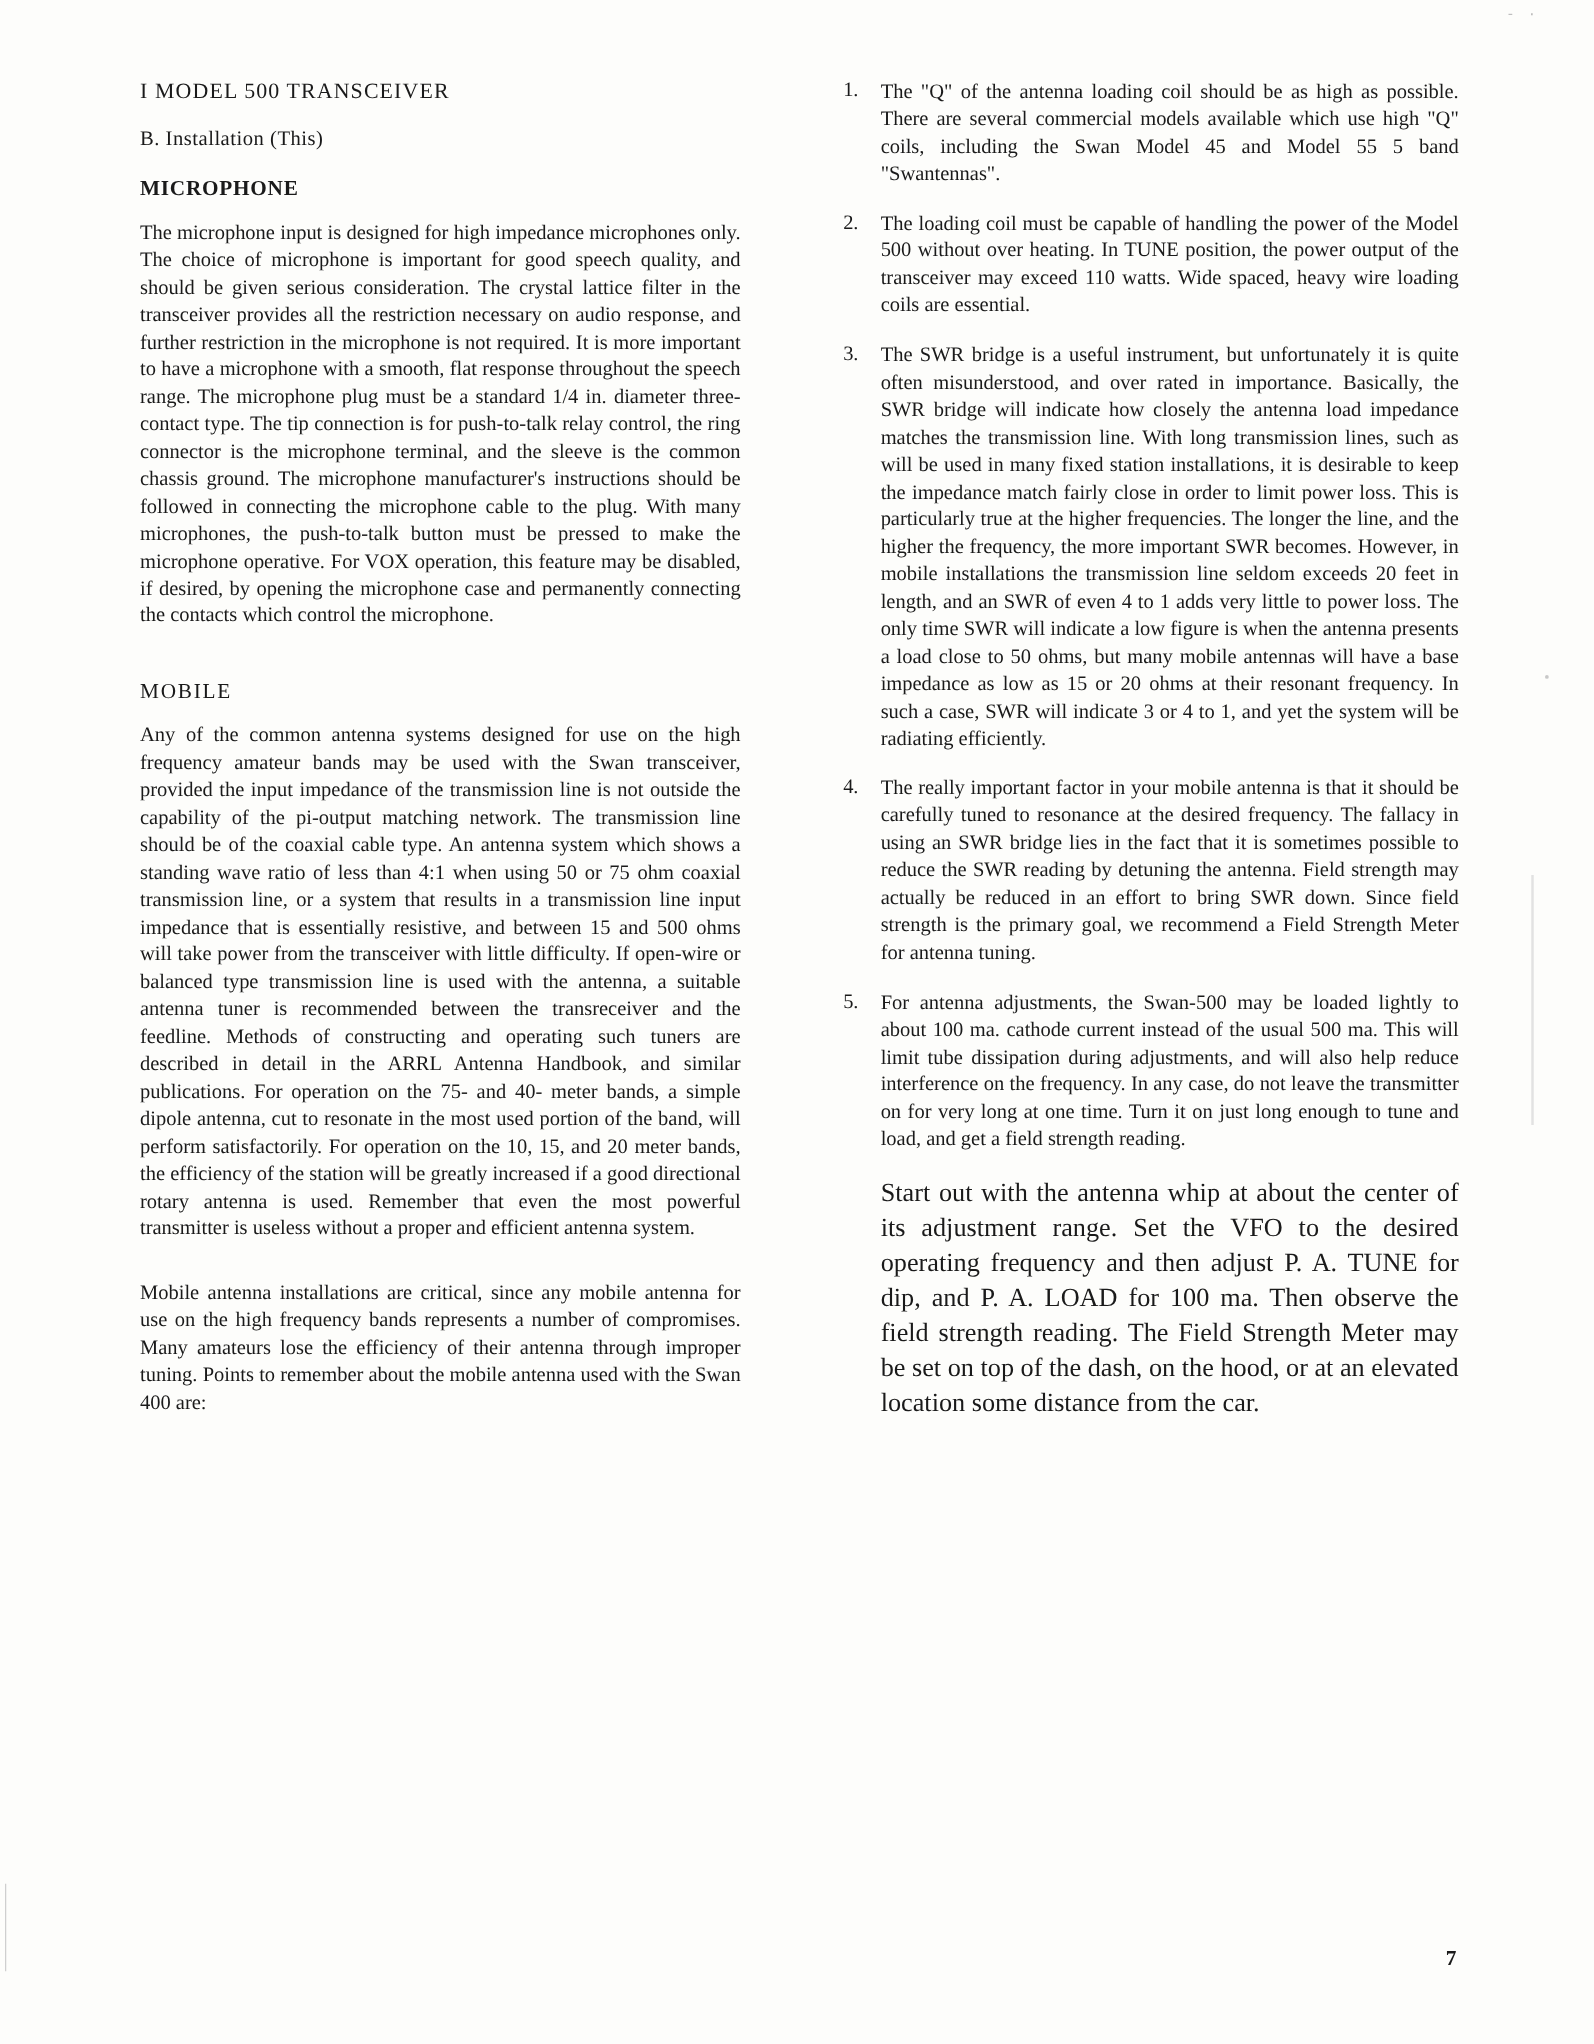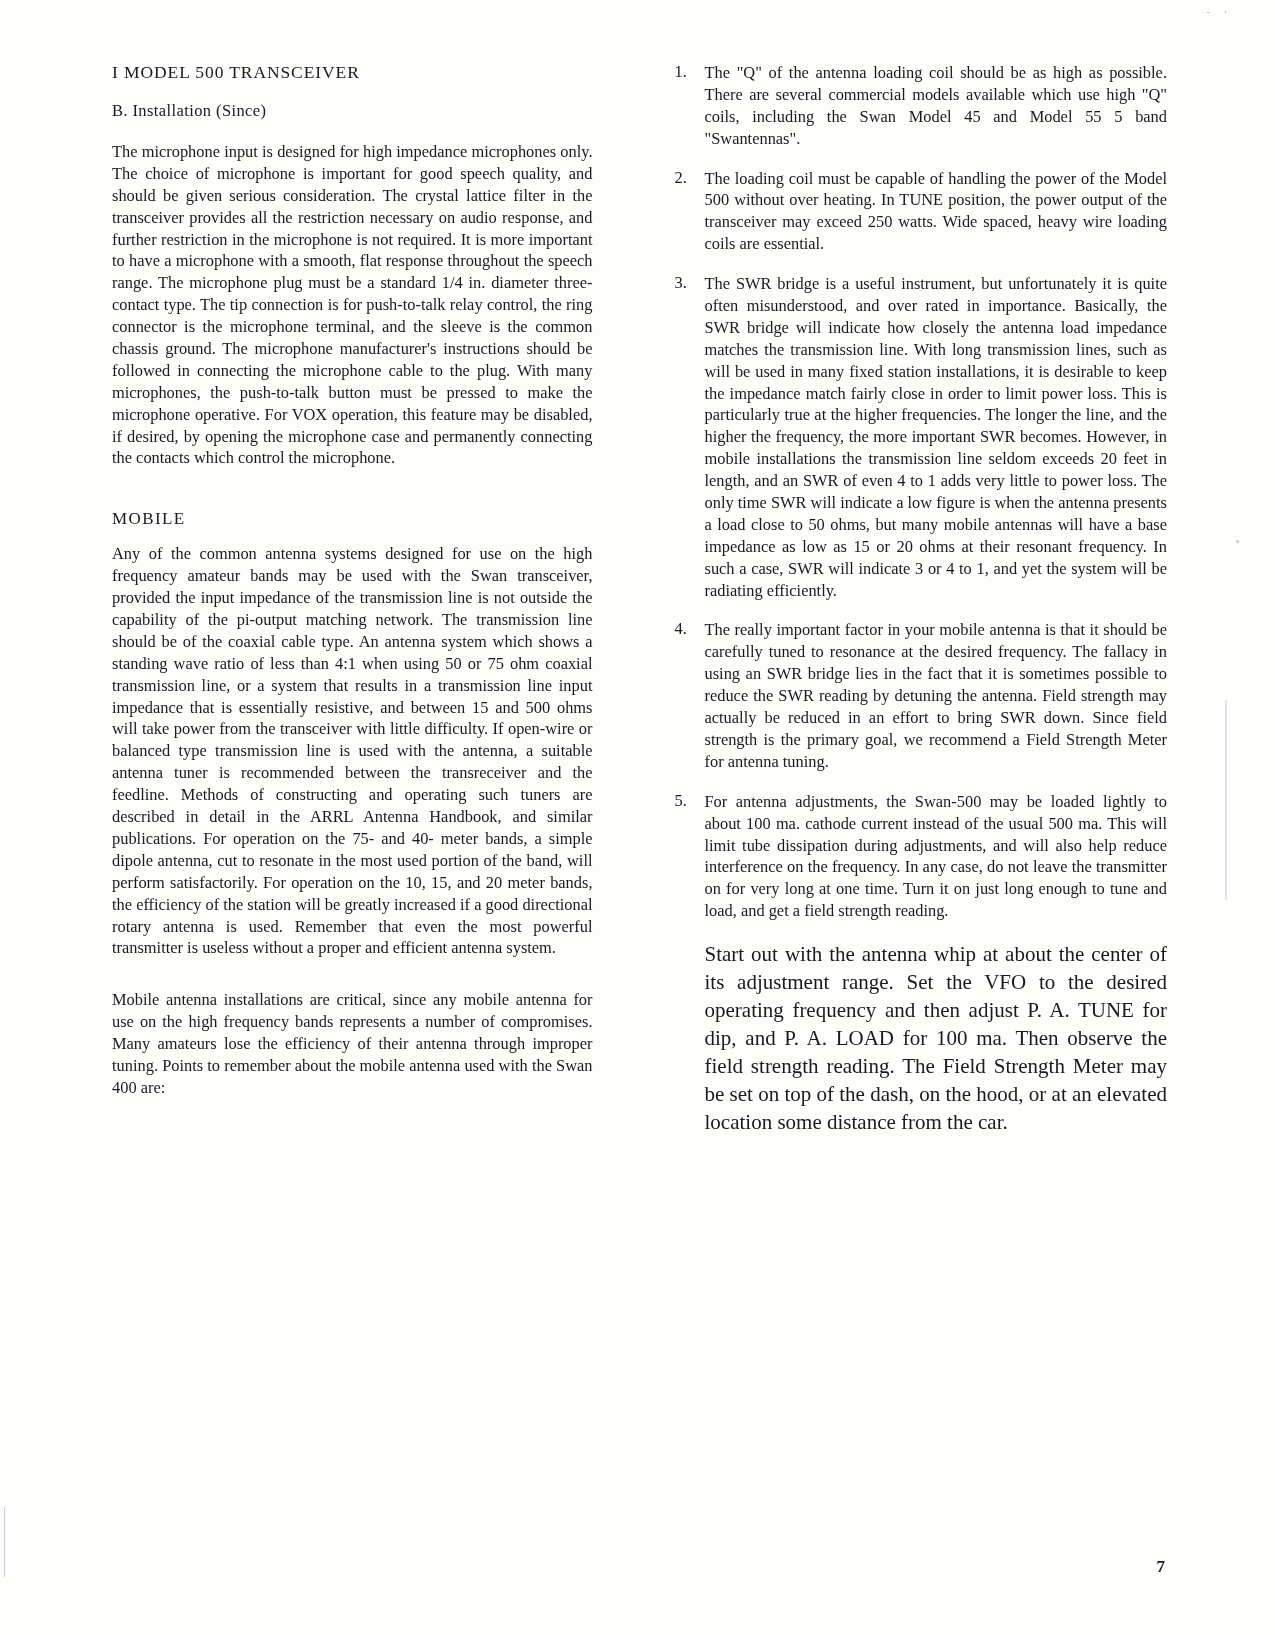--- a/index.html
+++ b/index.html
@@ -145,22 +145,23 @@
   <div class="scan-mark-tr">- ·</div>
   <div class="scan-mark-bl"></div>
   <div class="scan-edge-right"></div>
   <div class="scan-dot"></div>
 
   <div class="columns">
 
     <div class="col">
 
       <div class="doc-head">I MODEL  500 TRANSCEIVER</div>
-      <div class="sub-head">B.   Installation (Since)</div>
-
+      <div class="sub-head">B.   Installation (This)</div>
+
+      <h2 class="sec-head">MICROPHONE</h2>
       <p class="body">The microphone input is designed for high impedance microphones only.   The choice of microphone is important for good speech quality, and should be given serious consideration.   The crystal lattice filter in the transceiver provides all the restriction necessary on audio response, and further restriction in the microphone is not required.   It is more important to have a microphone with a smooth, flat response throughout the speech range.   The microphone plug must be a standard 1/4 in. diameter three-contact type.   The tip connection is for push-to-talk relay control, the ring connector is the microphone terminal, and the sleeve is the common chassis ground.   The microphone manufacturer's instructions should be followed in connecting the microphone cable to the plug.   With many microphones, the push-to-talk button must be pressed to make the microphone operative.  For VOX operation, this feature may be disabled, if desired, by opening the microphone case and permanently connecting the contacts which control the microphone.</p>
 
       <div class="gap-lg"></div>
 
       <h2 class="sec-head plain">MOBILE</h2>
       <p class="body">Any of the common antenna systems designed for use on the high frequency amateur bands may be used with the Swan transceiver, provided the input impedance of the transmission line is not outside the capability of the pi-output matching network. The transmission line should be of the coaxial cable type.   An antenna system which shows a standing wave ratio of less than 4:1 when using 50 or 75 ohm coaxial transmission line, or a system that results in a transmission line input impedance that is essentially resistive, and between 15 and 500 ohms will take power from the transceiver with little difficulty.     If open-wire or balanced type transmission line is used with the antenna, a suitable antenna tuner is recommended between the transreceiver and the feedline.   Methods of constructing and operating such tuners are described in detail in the ARRL Antenna Handbook, and similar publications.   For operation on the 75- and 40- meter bands, a simple dipole antenna, cut to resonate in the most used portion of the band, will perform satisfactorily.   For operation on the 10, 15, and 20 meter bands, the efficiency of the station will be greatly increased if a good directional rotary antenna is used.   Remember that even the most powerful transmitter is useless without a proper and efficient antenna system.</p>
 
       <div class="gap-md"></div>
 
       <p class="body">Mobile antenna installations are critical, since any mobile antenna for use on the high frequency bands represents a number of compromises.   Many amateurs lose the efficiency of their antenna through improper tuning.     Points to remember about the mobile antenna used with the Swan 400 are:</p>
@@ -169,21 +170,21 @@
 
     <div class="col">
 
       <ol class="numlist">
         <li>
           <span class="num">1.</span>
           <span class="txt">The "Q" of the antenna loading coil should be as high as possible.    There are several commercial models available which use high "Q" coils, including the Swan Model 45 and Model 55 5 band "Swantennas".</span>
         </li>
         <li>
           <span class="num">2.</span>
-          <span class="txt">The loading coil must be capable of handling the power of the Model 500 without over heating.  In TUNE position, the power output of the transceiver may exceed 250 watts. Wide spaced, heavy wire loading coils are essential.</span>
+          <span class="txt">The loading coil must be capable of handling the power of the Model 500 without over heating.  In TUNE position, the power output of the transceiver may exceed 110 watts. Wide spaced, heavy wire loading coils are essential.</span>
         </li>
         <li>
           <span class="num">3.</span>
           <span class="txt">The SWR bridge is a useful instrument, but unfortunately it is quite often misunderstood, and over rated in importance.  Basically, the SWR bridge will indicate how closely the antenna load impedance matches the transmission line.    With long transmission lines, such as will be used in many fixed station installations, it is desirable to keep the impedance match fairly close in order to limit power loss.    This is particularly true at the higher frequencies.      The longer the line, and the higher the frequency, the more important SWR becomes.  However, in mobile installations the transmission line seldom exceeds 20 feet in length, and an SWR of even 4 to 1 adds very little to power loss.   The only time SWR will indicate a low figure is when the antenna presents a load close to 50 ohms, but many mobile antennas will have a base impedance as low as 15 or 20 ohms at their resonant frequency.   In such a case, SWR will indicate 3 or 4 to 1, and yet the system will be radiating efficiently.</span>
         </li>
         <li>
           <span class="num">4.</span>
           <span class="txt">The really important factor in your mobile antenna is that it should be carefully tuned to resonance at the desired frequency.   The fallacy in using an SWR bridge lies in the fact that it is sometimes possible to reduce the SWR reading by detuning the antenna. Field strength may actually be reduced in an effort to bring SWR down. Since field strength is the primary goal, we recommend a Field Strength Meter for antenna tuning.</span>
         </li>
         <li>

